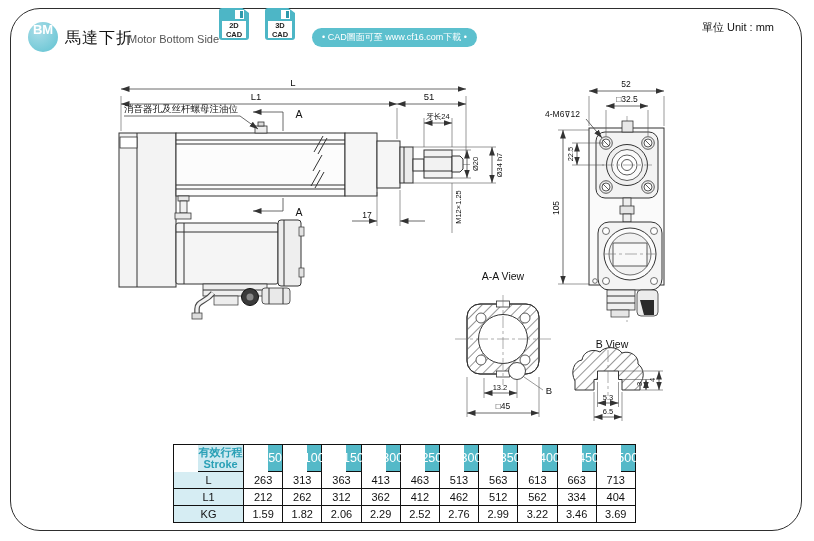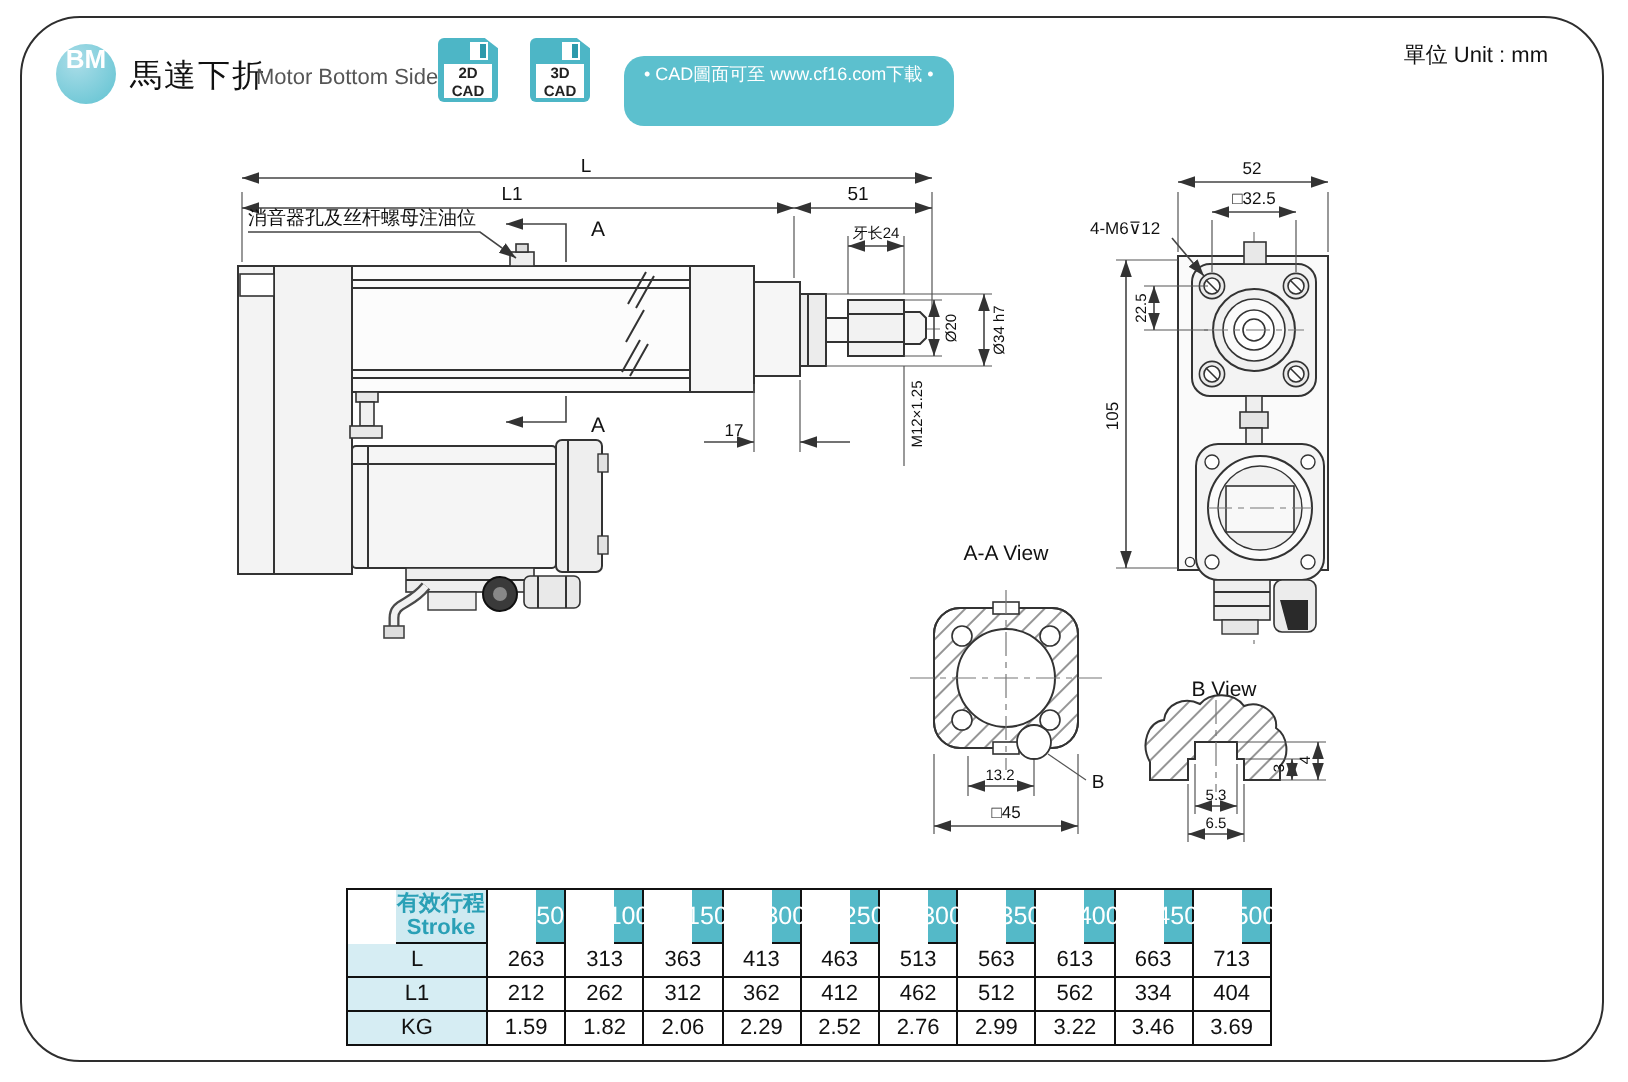--- a/index.html
+++ b/index.html
@@ -13,32 +13,32 @@
   }
   
   .badge{
     position:absolute;left:28px;top:22px;width:30px;height:30px;border-radius:50%;
     background:radial-gradient(circle at 35% 30%,#aadde8,#5fc2d1);
     color:#fff;font-weight:bold;font-size:13px;display:flex;align-items:flex-start;justify-content:center;
   }
   .title-zh{position:absolute;left:65px;top:28px;font-size:16px;font-weight:normal;color:#111;letter-spacing:1px;}
   .title-en{position:absolute;left:128px;top:33px;font-size:11px;color:#555;}
   .cad{
-    position:absolute;top:19px;width:30px;height:32px;background:#4db6c6;
+    position:absolute;top:8px;width:30px;height:32px;background:#4db6c6;
     border-radius:3px;clip-path:polygon(0 0,78% 0,100% 16%,100% 100%,0 100%);
   }
   .cad .shutter{position:absolute;top:2px;right:5px;width:9px;height:9px;background:#fff;}
   .cad .shutter i{position:absolute;top:1px;right:1px;width:3px;height:7px;background:#2d99ab;display:block;}
   .cad .lab{
     position:absolute;left:3px;right:3px;bottom:2px;top:13px;background:#fff;
     font-size:7.5px;font-weight:bold;color:#222;text-align:center;line-height:8.5px;padding-top:1px;
   }
   .cad2d{left:219px;} .cad3d{left:265px;}
   .pill{
-    position:absolute;left:312px;top:28px;height:35px;padding:0 10px;background:#5cc0ce;
+    position:absolute;left:312px;top:28px;height:19px;padding:0 10px;background:#5cc0ce;
     border-radius:10px;color:#fff;font-size:9px;line-height:19px;white-space:nowrap;
   }
   .unit{position:absolute;right:40px;top:20px;font-size:11px;color:#111;}
   
   svg.draw{position:absolute;left:0;top:0;}
   .x{stroke:#555;stroke-width:.6;fill:none}
   .d{stroke:#444;stroke-width:.8;fill:none}
   .o{stroke:#333;stroke-width:1;fill:none}
   .cl{stroke:#777;stroke-width:.6;fill:none;stroke-dasharray:12 3 3 3}
   .tx{fill:#111;text-anchor:middle;font-family:"Liberation Sans","DejaVu Sans",sans-serif;}

